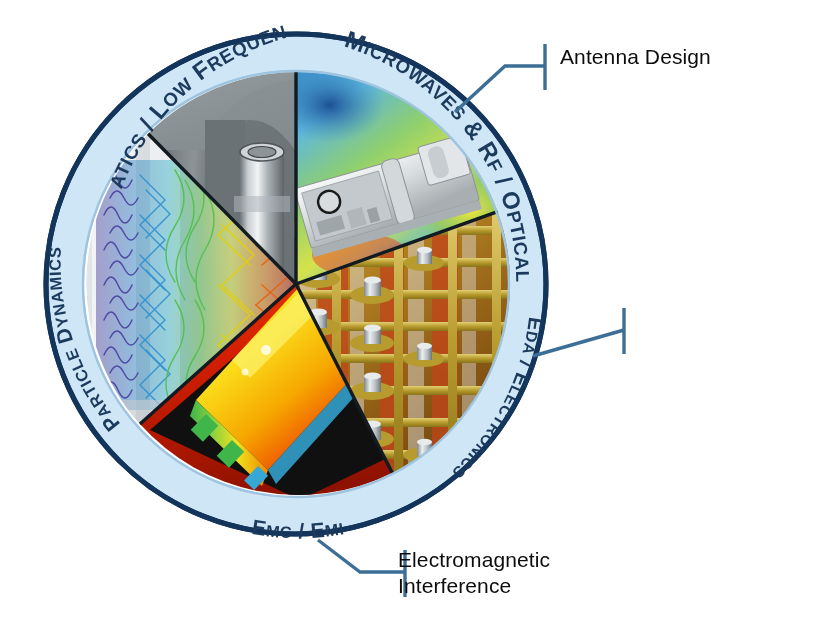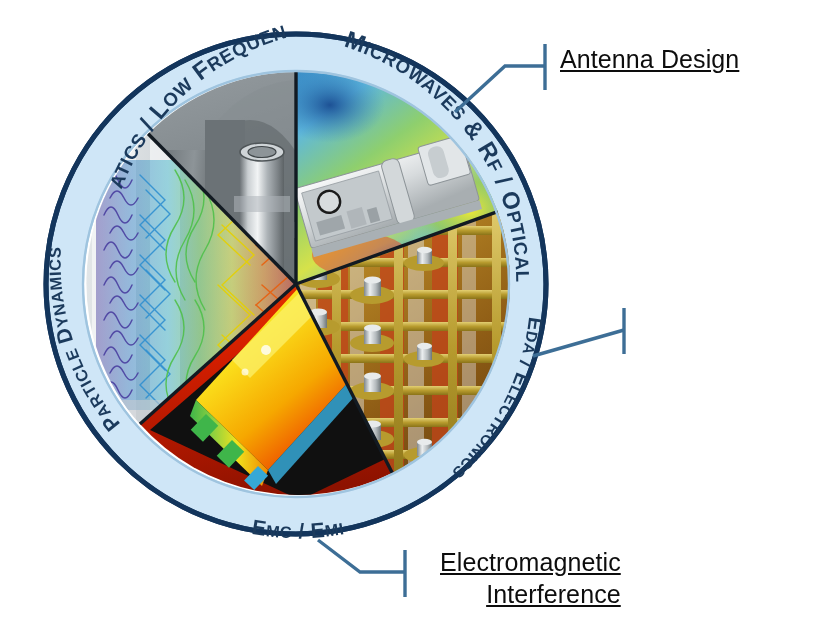--- a/index.html
+++ b/index.html
@@ -27,30 +27,29 @@
   }
   .ring-label {
     font-family: "Liberation Sans", sans-serif;
     font-weight: bold;
     fill: #1b3a5c;
     letter-spacing: 0.6px;
   }
   .callout-text {
     position: absolute;
     font-family: "Liberation Sans", sans-serif;
-    font-size: 25px;
+    font-size: 21px;
     color: #0d0d0d;
     line-height: 1.26;
     white-space: pre-line;
     letter-spacing: 0.1px;
-    text-decoration: underline;
   }
   #callout-antenna-text  { left: 560px; top: 44px;  }
   #callout-pcb-text      { left: 639px; top: 302px; }
-  #callout-emi-text      { left: 440px; top: 547px; text-align: right; }
+  #callout-emi-text      { left: 398px; top: 547px; }
 </style>
 </head>
 <body>
 
 <div id="stage">
   <svg class="diagram" viewBox="0 0 821 633">
     <defs>
 
       <linearGradient id="g-stat-bg" x1="0" y1="0" x2="0.3" y2="1">
         <stop offset="0%" stop-color="#9aa1a5"></stop>

